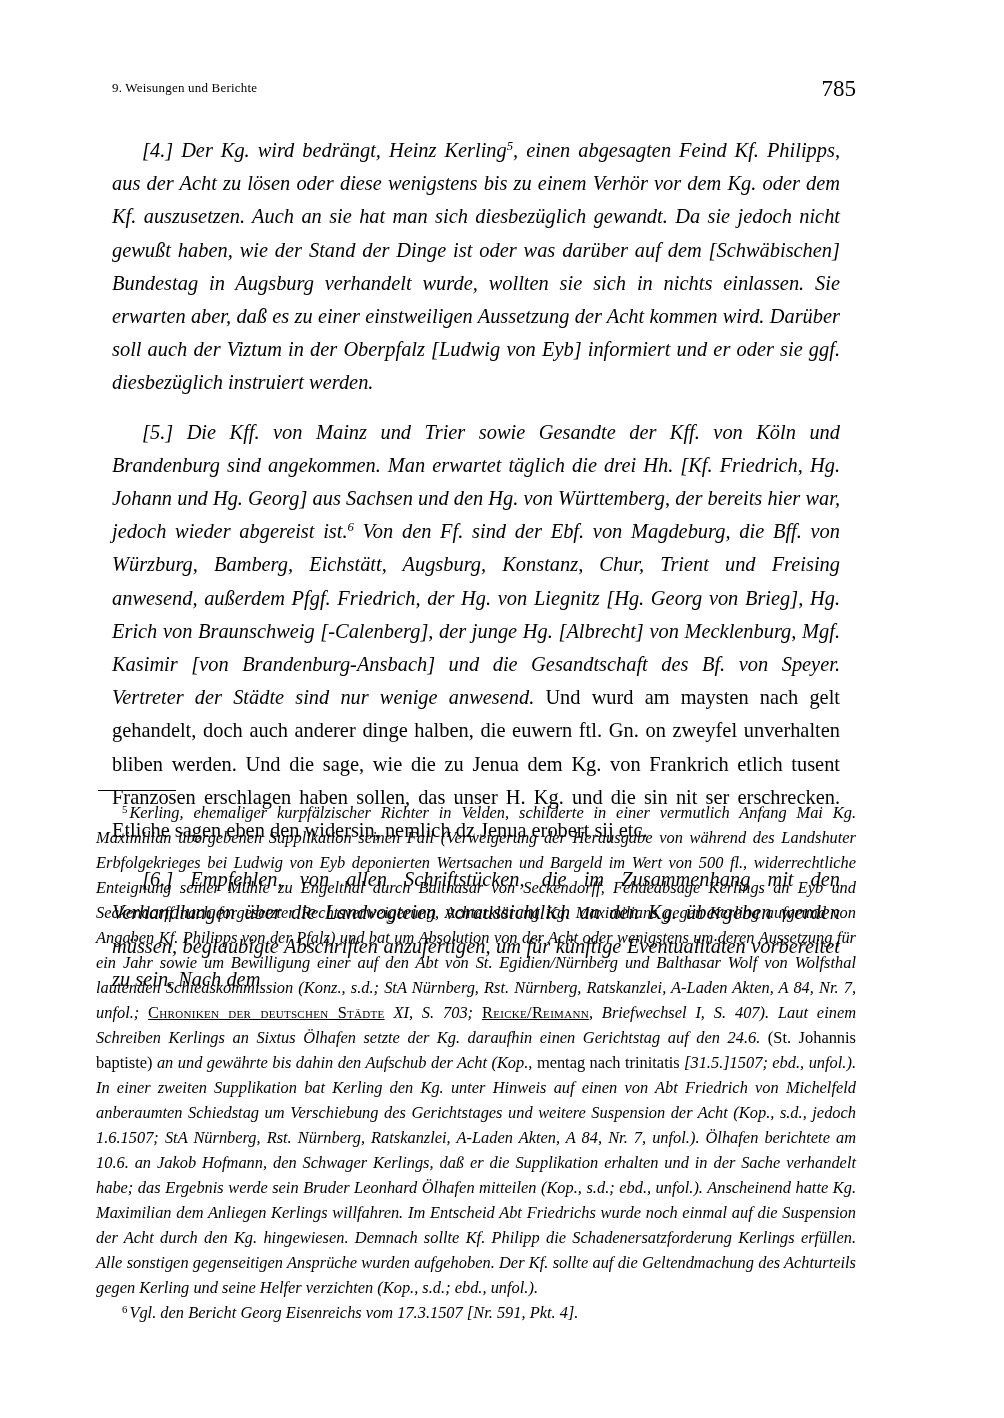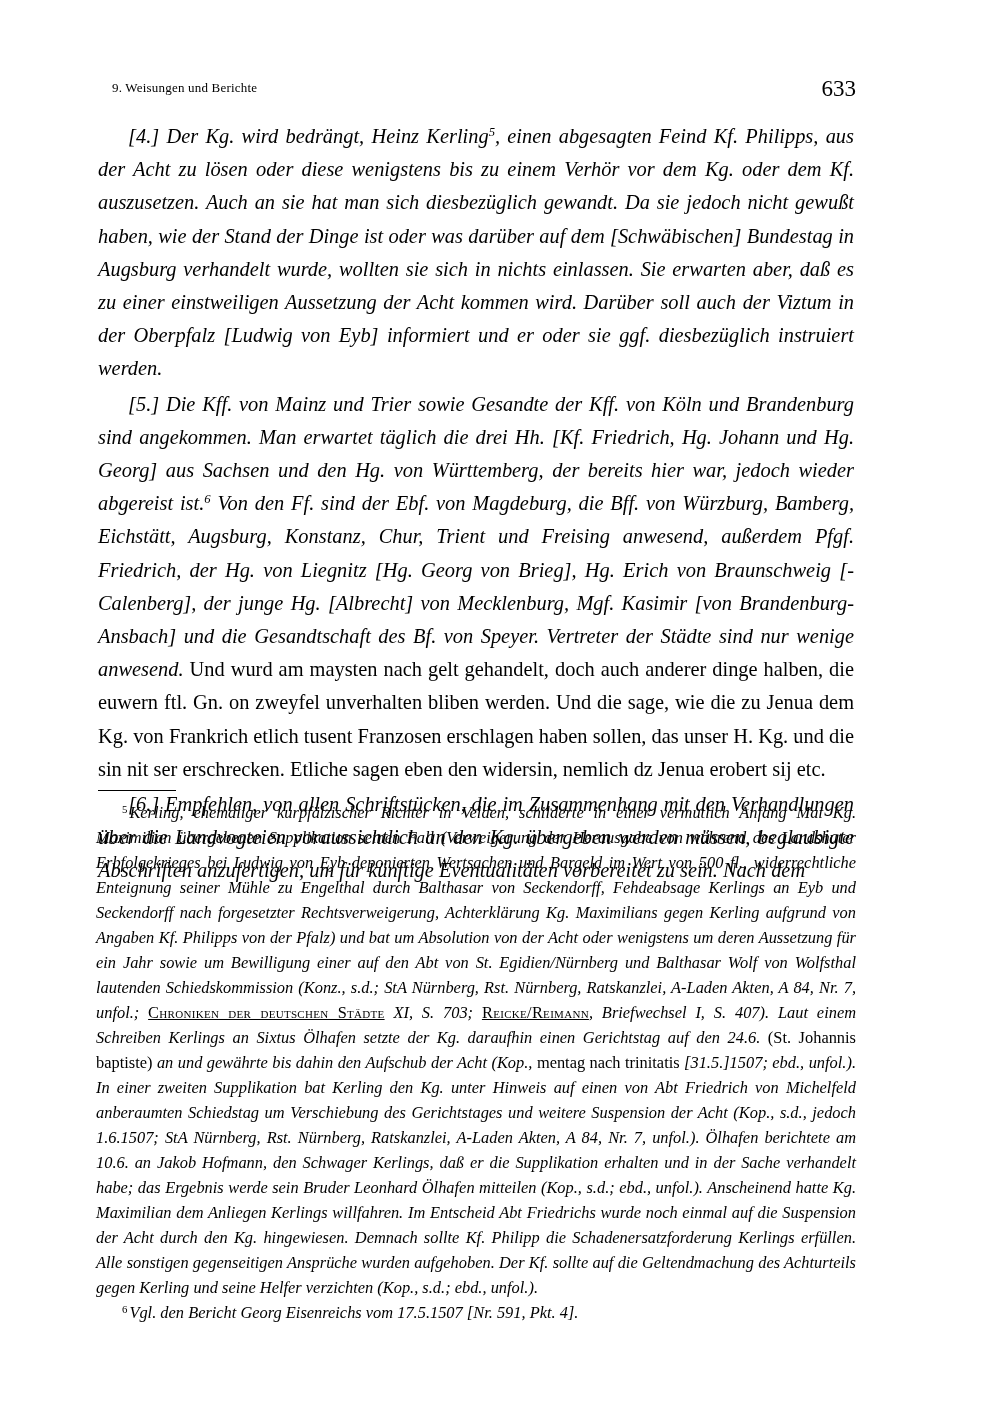--- a/index.html
+++ b/index.html
@@ -42,21 +42,21 @@
   }
 
   
   .body-block {
     position: absolute;
     left: 96px;
     top: 118px;
     width: 760px;
   }
   .para {
-    margin: 2px;
+    margin: 16px;
     text-align: justify;
     text-justify: inter-word;
     font-size: 20.4px;
     line-height: 33.2px;
     text-indent: 30px;
   }
   .para.it {
     font-style: italic;
   }
   .para .roman {
@@ -112,30 +112,30 @@
     padding-right: 2px;
   }
 </style>
 </head>
 <body>
 
 <div class="page">
 
   <div class="running-head">
     <div class="rh-title">9. Weisungen und Berichte</div>
-    <div class="rh-folio">633</div>
+    <div class="rh-folio">785</div>
   </div>
 
   <div class="body-block" id="body-block">
       <p class="para it"><span class="it-run">[4.]</span><span class="it-run"> Der Kg. wird bedrängt, Heinz Kerling</span><sup class="fnref">5</sup><span class="it-run">, einen abgesagten Feind Kf. Philipps, aus der Acht zu lösen oder diese wenigstens bis zu einem Verhör vor dem Kg. oder dem Kf. auszusetzen. Auch an sie hat man sich diesbezüglich gewandt. Da sie jedoch nicht gewußt haben, wie der Stand der Dinge ist oder was darüber auf dem [Schwäbischen] Bundestag in Augsburg verhandelt wurde, wollten sie sich in nichts einlassen. Sie erwarten aber, daß es zu einer einstweiligen Aussetzung der Acht kommen wird. Darüber soll auch der Viztum in der Oberpfalz [Ludwig von Eyb] informiert und er oder sie ggf. diesbezüglich instruiert werden.</span></p>
       <p class="para it"><span class="it-run">[5.]</span><span class="it-run"> Die Kff. von Mainz und Trier sowie Gesandte der Kff. von Köln und Brandenburg sind angekommen. Man erwartet täglich die drei Hh. [Kf. Friedrich, Hg. Johann und Hg. Georg] aus Sachsen und den Hg. von Württemberg, der bereits hier war, jedoch wieder abgereist ist.</span><sup class="fnref">6</sup><span class="it-run"> Von den Ff. sind der Ebf. von Magdeburg, die Bff. von Würzburg, Bamberg, Eichstätt, Augsburg, Konstanz, Chur, Trient und Freising anwesend, außerdem Pfgf. Friedrich, der Hg. von Liegnitz [Hg. Georg von Brieg], Hg. Erich von Braunschweig [-Calenberg], der junge Hg. [Albrecht] von Mecklenburg, Mgf. Kasimir [von Brandenburg-Ansbach] und die Gesandtschaft des Bf. von Speyer. Vertreter der Städte sind nur wenige anwesend.</span><span class="roman"> Und wurd am maysten nach gelt gehandelt, doch auch anderer dinge halben, die euwern ftl. Gn. on zweyfel unverhalten bliben werden. Und die sage, wie die zu Jenua dem Kg. von Frankrich etlich tusent Franzosen erschlagen haben sollen, das unser H. Kg. und die sin nit ser erschrecken. Etliche sagen eben den widersin, nemlich dz Jenua erobert sij etc.</span></p>
       <p class="para it"><span class="it-run">[6.]</span><span class="it-run"> Empfehlen, von allen Schriftstücken, die im Zusammenhang mit den Verhandlungen über die Landvogteien voraussichtlich an den Kg. übergeben werden müssen, beglaubigte Abschriften anzufertigen, um für künftige Eventualitäten vorbereitet zu sein. Nach dem</span></p>
     </div>
 
   <div class="footnotes">
     <div class="fn-rule"></div>
     <div id="footnote-list">
         <p class="footnote"><sup class="fnnum">5</sup><span class="it-run">Kerling, ehemaliger kurpfälzischer Richter in Velden, schilderte in einer vermutlich Anfang Mai Kg. Maximilian übergebenen Supplikation seinen Fall (Verweigerung der Herausgabe von während des Landshuter Erbfolgekrieges bei Ludwig von Eyb deponierten Wertsachen und Bargeld im Wert von 500 fl., widerrechtliche Enteignung seiner Mühle zu Engelthal durch Balthasar von Seckendorff, Fehdeabsage Kerlings an Eyb und Seckendorff nach forgesetzter Rechtsverweigerung, Achterklärung Kg. Maximilians gegen Kerling aufgrund von Angaben Kf. Philipps von der Pfalz) und bat um Absolution von der Acht oder wenigstens um deren Aussetzung für ein Jahr sowie um Bewilligung einer auf den Abt von St. Egidien/Nürnberg und Balthasar Wolf von Wolfsthal lautenden Schiedskommission (Konz., s.d.; StA Nürnberg, Rst. Nürnberg, Ratskanzlei, A-Laden Akten, A 84, Nr. 7, unfol.; </span><span class="sc">Chroniken der deutschen Städte</span><span class="it-run"> XI, S. 703; </span><span class="sc">Reicke/Reimann</span><span class="it-run">, Briefwechsel I, S. 407). Laut einem Schreiben Kerlings an Sixtus Ölhafen setzte der Kg. daraufhin einen Gerichtstag auf den 24.6. </span><span class="roman">(St. Johannis baptiste)</span><span class="it-run"> an und gewährte bis dahin den Aufschub der Acht (Kop., </span><span class="roman">mentag nach trinitatis</span><span class="it-run"> [31.5.]1507; ebd., unfol.). In einer zweiten Supplikation bat Kerling den Kg. unter Hinweis auf einen von Abt Friedrich von Michelfeld anberaumten Schiedstag um Verschiebung des Gerichtstages und weitere Suspension der Acht (Kop., s.d., jedoch 1.6.1507; StA Nürnberg, Rst. Nürnberg, Ratskanzlei, A-Laden Akten, A 84, Nr. 7, unfol.). Ölhafen berichtete am 10.6. an Jakob Hofmann, den Schwager Kerlings, daß er die Supplikation erhalten und in der Sache verhandelt habe; das Ergebnis werde sein Bruder Leonhard Ölhafen mitteilen (Kop., s.d.; ebd., unfol.). Anscheinend hatte Kg. Maximilian dem Anliegen Kerlings willfahren. Im Entscheid Abt Friedrichs wurde noch einmal auf die Suspension der Acht durch den Kg. hingewiesen. Demnach sollte Kf. Philipp die Schadenersatzforderung Kerlings erfüllen. Alle sonstigen gegenseitigen Ansprüche wurden aufgehoben. Der Kf. sollte auf die Geltendmachung des Achturteils gegen Kerling und seine Helfer verzichten (Kop., s.d.; ebd., unfol.).</span></p>
-        <p class="footnote"><sup class="fnnum">6</sup><span class="it-run">Vgl. den Bericht Georg Eisenreichs vom 17.5.1507 [Nr. 591, Pkt. 4].</span></p>
+        <p class="footnote"><sup class="fnnum">6</sup><span class="it-run">Vgl. den Bericht Georg Eisenreichs vom 17.3.1507 [Nr. 591, Pkt. 4].</span></p>
       </div>
   </div>
 
 </div>
 
 </body></html>

